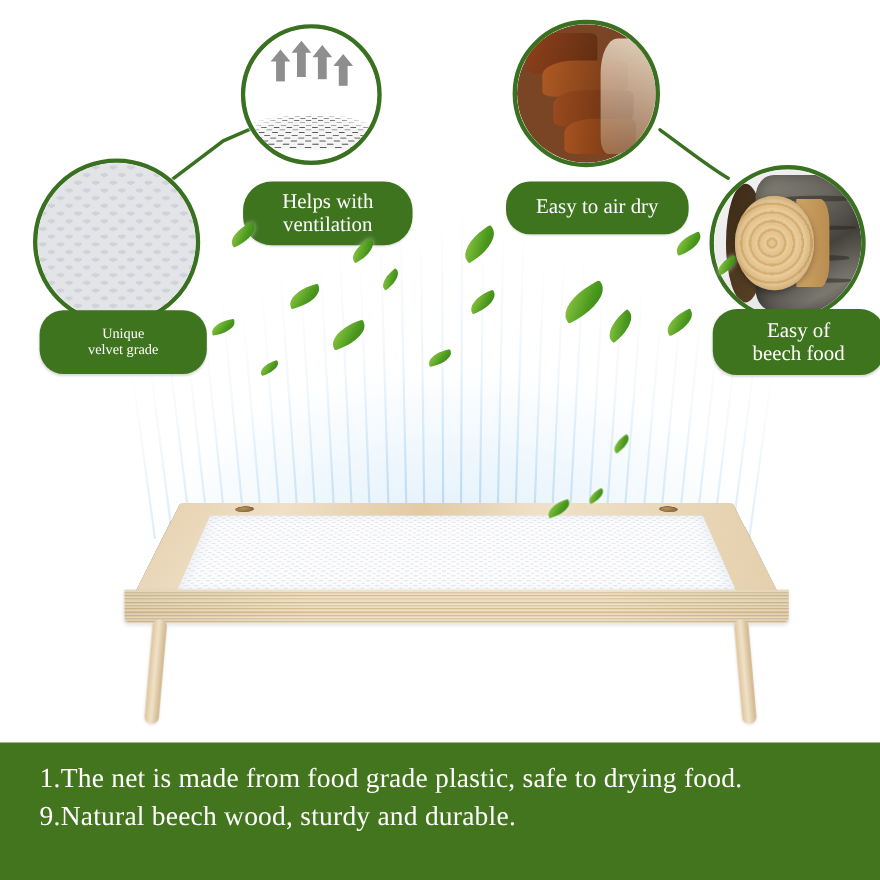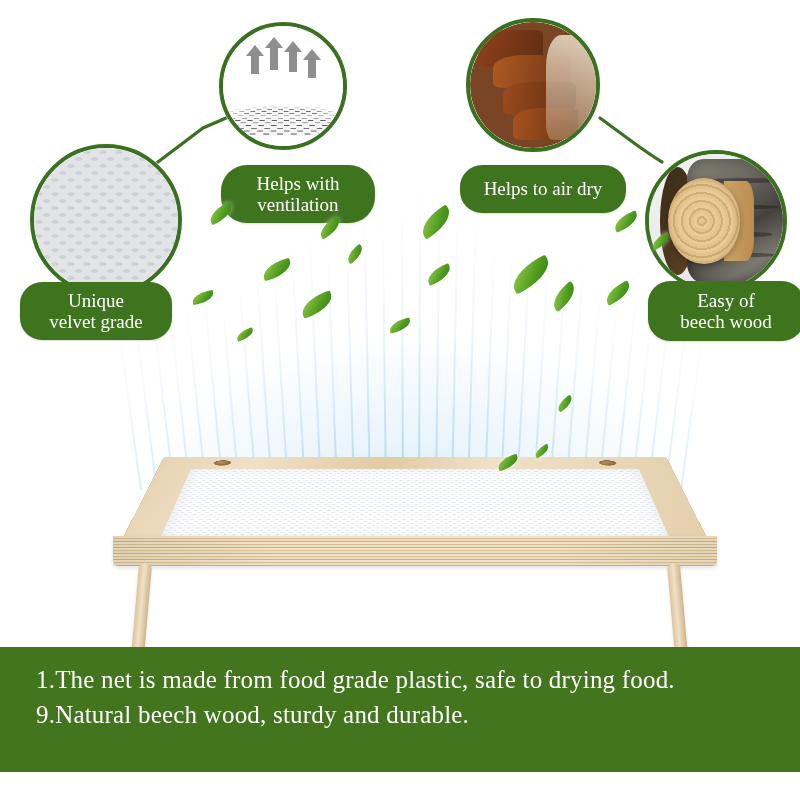--- a/index.html
+++ b/index.html
@@ -105,21 +105,21 @@
       #f2e3c8 0px,#f2e3c8 2px,#d9bf94 2px,#d9bf94 3px,
       #ece0c4 3px,#ece0c4 5px,#cdb184 5px,#cdb184 6px);
     box-shadow:0 2px 4px rgba(0,0,0,.12);}
   .apron-shade{position:absolute;inset:0;background:linear-gradient(90deg,rgba(120,95,60,.12),rgba(255,255,255,0) 28%,rgba(255,255,255,0) 72%,rgba(120,95,60,.10));}
 
   .leg{position:absolute;width:13px;border-radius:6px;
     background:linear-gradient(90deg,#ddc49c,#f0e2c8 45%,#cfb38a);
     box-shadow:0 1px 3px rgba(0,0,0,.12);}
 
   
-  #banner{position:absolute;left:0;top:647px;width:800px;height:125px;background:#43751f;
+  #banner{position:absolute;left:0;top:675px;width:800px;height:125px;background:#43751f;
     color:#fff;padding:16px 12px 0 36px;box-sizing:border-box;}
   #banner p{margin:0 0 2px 0;font-size:25px;line-height:1.33;letter-spacing:.2px;
     font-family:"Liberation Serif", serif;white-space:pre;}
 </style>
 </head>
 <body>
 
 <div id="stage">
 
   <div class="glowbase"></div>
@@ -199,44 +199,44 @@
     <div class="shadowdark"></div>
     <div class="bark"></div>
     <div class="barkline" style="right:6%;top:18%;width:46%;height:5px;"></div>
     <div class="barkline" style="right:4%;top:38%;width:52%;height:4px;"></div>
     <div class="barkline" style="right:8%;top:58%;width:44%;height:5px;"></div>
     <div class="barkline" style="right:5%;top:74%;width:48%;height:4px;"></div>
     <div class="face-edge"></div>
     <div class="face"></div>
   </div>
 
-  <div class="badge" style="left:20px;top:282px;width:124px;height:46px;font-size:19px;">
+  <div class="badge" style="left:36px;top:282px;width:124px;height:46px;font-size:13px;">
     <span>
         <span style="display:block">Unique</span>
         <span style="display:block">velvet grade</span>
       </span>
   </div>
 
   <div class="badge" style="left:221px;top:165px;width:126px;height:46px;font-size:19px;border-radius:26px;">
     <span>
         <span style="display:block">Helps with</span>
         <span style="display:block">ventilation</span>
       </span>
   </div>
 
   <div class="badge" style="left:460px;top:165px;width:138px;height:36px;font-size:19px;">
     <span>
-        <span style="display:block">Helps to air dry</span>
+        <span style="display:block">Easy to air dry</span>
       </span>
   </div>
 
   <div class="badge" style="left:648px;top:281px;width:128px;height:48px;font-size:19px;">
     <span>
         <span style="display:block">Easy of</span>
-        <span style="display:block">beech wood</span>
+        <span style="display:block">beech food</span>
       </span>
   </div>
 
   <div id="product">
 
     <div class="tray">
       <div class="tray-frame"></div>
       <div class="tray-inner"></div>
       <div class="dowel" style="left:62px;top:7px;"></div>
       <div class="dowel" style="right:62px;top:7px;"></div>

